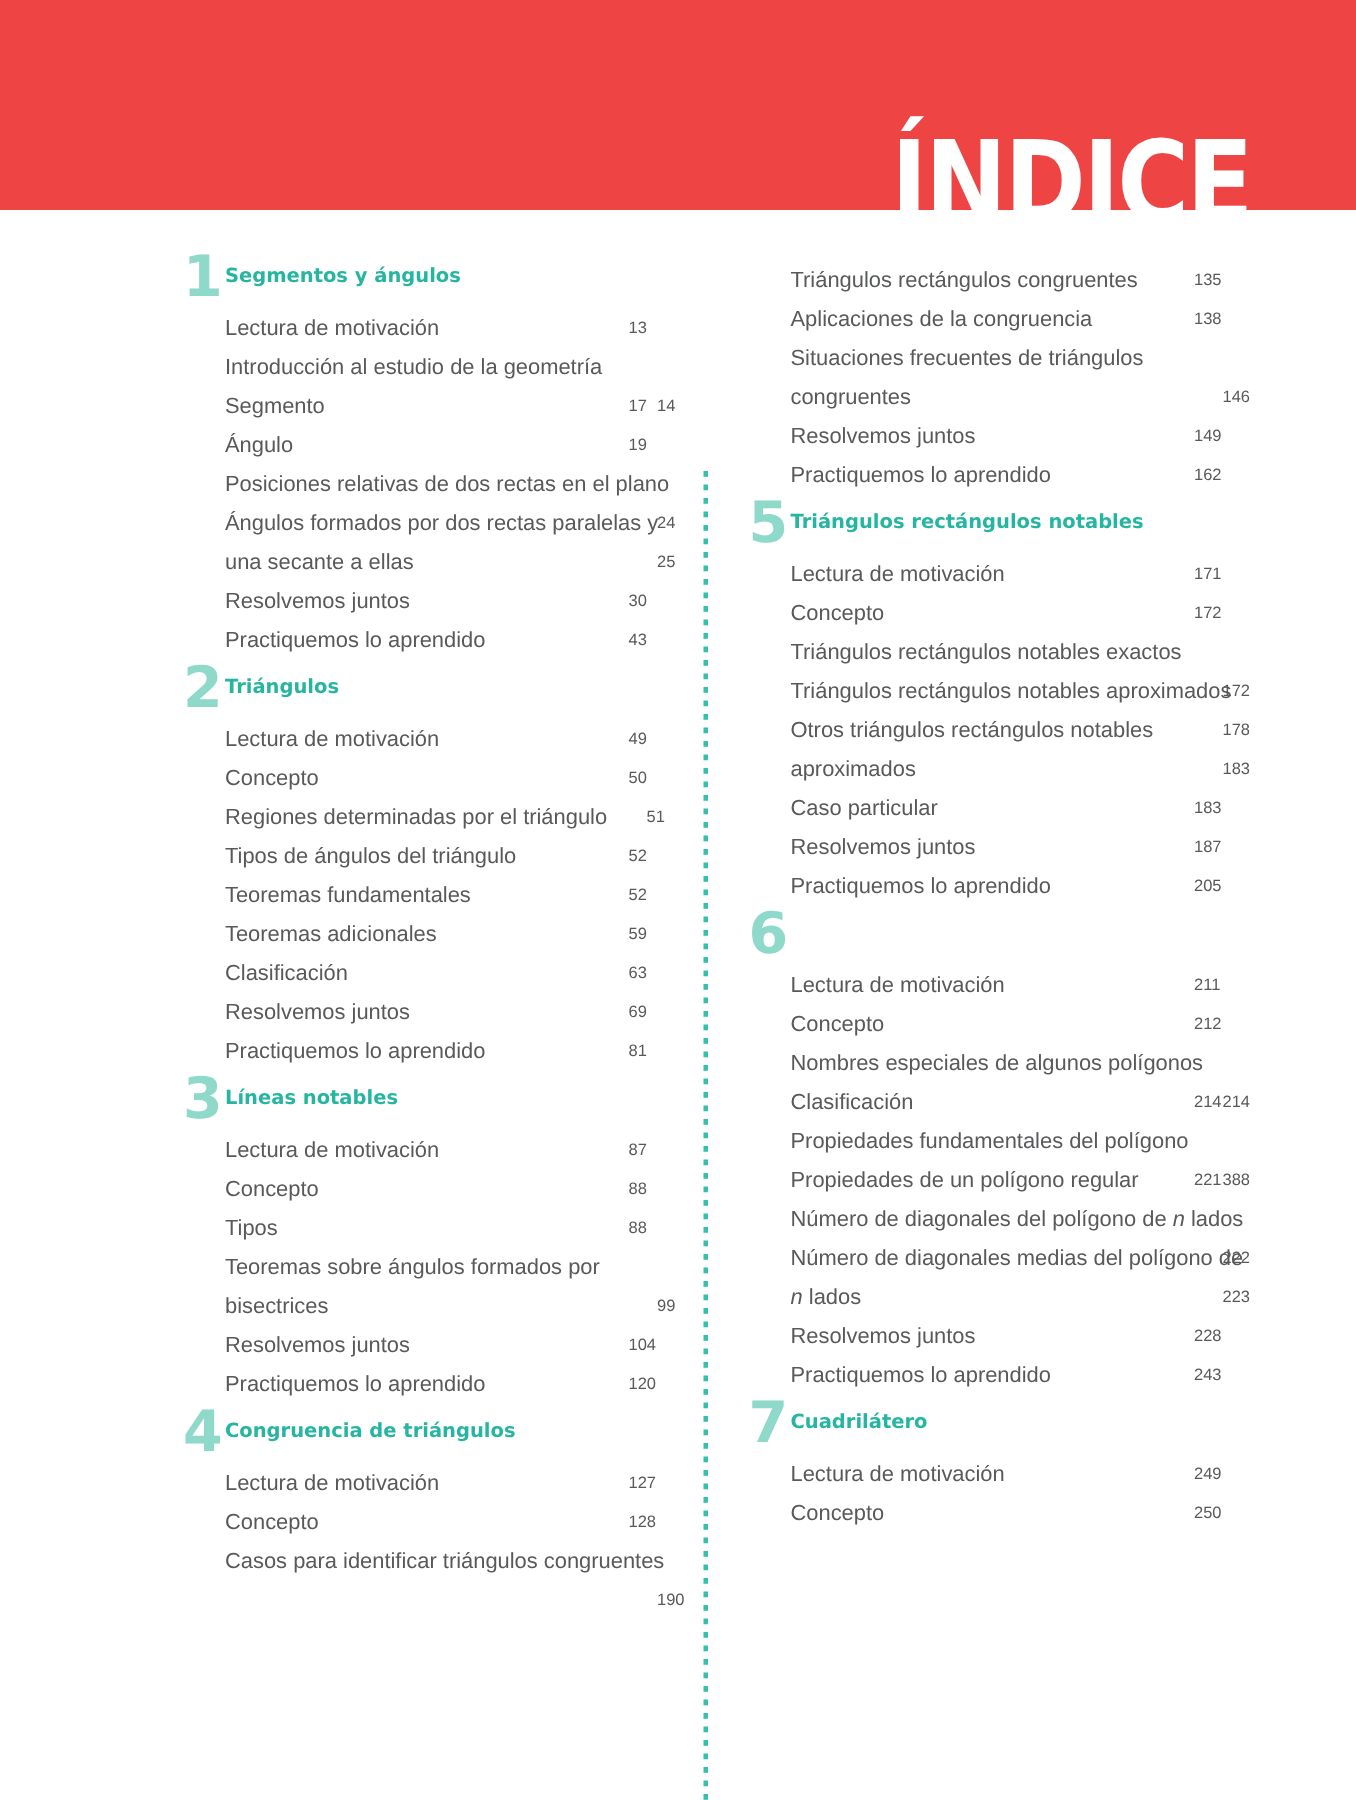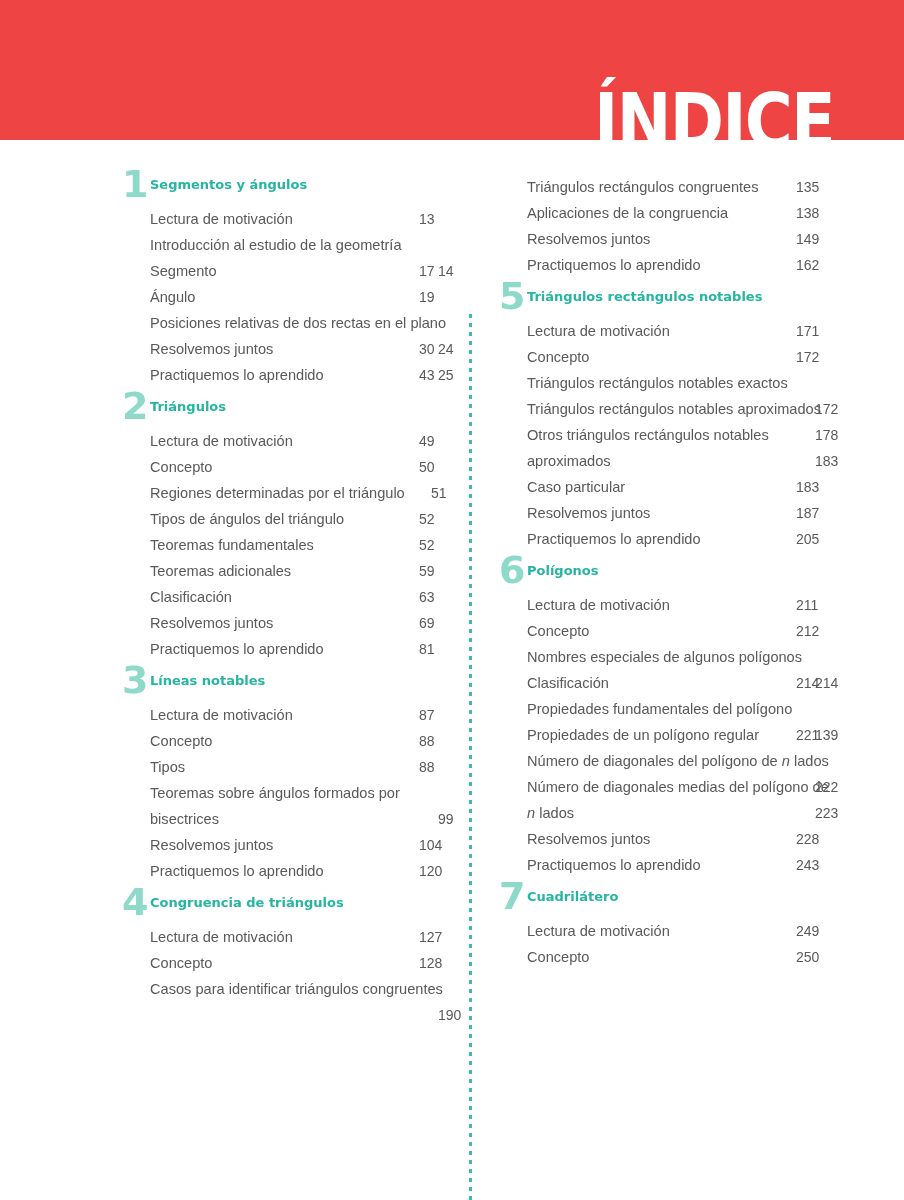--- a/index.html
+++ b/index.html
@@ -110,21 +110,21 @@
   }
   .entry-label {
     display: inline;
     margin-top: 21px;
   }
   .entry-label i {
     font-style: italic;
   }
   .entry-page {
     position: absolute;
-    font-size: 14px;
+    font-size: 11px;
     line-height: 26px;
     color: #58595b;
   }
   .column-left  .entry-page { left: 293px; }
   .column-right .entry-page { left: 293px; }
 
   .entry.two-line .entry-page { top: 26px; margin-left: 19px; }
   .entry.tight .entry-page { left: 305px; }
 
   .chapter-gap { height: 8px; }
@@ -141,21 +141,21 @@
   <div class="column column-left" id="col-left" style="top: 34px;">
       <div class="chapter">
         <span class="chapter-number">1</span>
         <span class="chapter-title">Segmentos y ángulos</span>
       </div>
       <div class="entry"><span class="entry-label">Lectura de motivación</span><span class="entry-page">13</span></div>
       <div class="entry two-line"><span class="entry-label">Introducción al estudio de la geometría</span><span class="entry-page">14</span></div>
       <div class="entry"><span class="entry-label">Segmento</span><span class="entry-page">17</span></div>
       <div class="entry"><span class="entry-label">Ángulo</span><span class="entry-page">19</span></div>
       <div class="entry two-line"><span class="entry-label">Posiciones relativas de dos rectas en el plano</span><span class="entry-page">24</span></div>
-      <div class="entry two-line"><span class="entry-page">25</span></div>
+      <div class="entry two-line"><span class="entry-label">Ángulos formados por dos rectas paralelas y una secante a ellas</span><span class="entry-page">25</span></div>
       <div class="entry"><span class="entry-label">Resolvemos juntos</span><span class="entry-page">30</span></div>
       <div class="entry"><span class="entry-label">Practiquemos lo aprendido</span><span class="entry-page">43</span></div>
       <div class="chapter-gap"></div>
       <div class="chapter">
         <span class="chapter-number">2</span>
         <span class="chapter-title">Triángulos</span>
       </div>
       <div class="entry"><span class="entry-label">Lectura de motivación</span><span class="entry-page">49</span></div>
       <div class="entry"><span class="entry-label">Concepto</span><span class="entry-page">50</span></div>
       <div class="entry tight"><span class="entry-label">Regiones determinadas por el triángulo</span><span class="entry-page">51</span></div>
@@ -181,45 +181,45 @@
         <span class="chapter-number">4</span>
         <span class="chapter-title">Congruencia de triángulos</span>
       </div>
       <div class="entry"><span class="entry-label">Lectura de motivación</span><span class="entry-page">127</span></div>
       <div class="entry"><span class="entry-label">Concepto</span><span class="entry-page">128</span></div>
       <div class="entry two-line"><span class="entry-label">Casos para identificar triángulos congruentes</span><span class="entry-page">190</span></div>
     </div>
   <div class="column column-right" id="col-right" style="top: 34px;">
       <div class="entry"><span class="entry-label">Triángulos rectángulos congruentes</span><span class="entry-page">135</span></div>
       <div class="entry"><span class="entry-label">Aplicaciones de la congruencia</span><span class="entry-page">138</span></div>
+      <div class="entry two-line"><span class="entry-label">Situaciones frecuentes de triángulos congruentes</span><span class="entry-page">146</span></div>
       <div class="entry"><span class="entry-label">Resolvemos juntos</span><span class="entry-page">149</span></div>
       <div class="entry"><span class="entry-label">Practiquemos lo aprendido</span><span class="entry-page">162</span></div>
       <div class="chapter-gap"></div>
       <div class="chapter">
         <span class="chapter-number">5</span>
         <span class="chapter-title">Triángulos rectángulos notables</span>
       </div>
       <div class="entry"><span class="entry-label">Lectura de motivación</span><span class="entry-page">171</span></div>
       <div class="entry"><span class="entry-label">Concepto</span><span class="entry-page">172</span></div>
       <div class="entry two-line"><span class="entry-label">Triángulos rectángulos notables exactos</span><span class="entry-page">172</span></div>
       <div class="entry two-line"><span class="entry-label">Triángulos rectángulos notables aproximados</span><span class="entry-page">178</span></div>
       <div class="entry two-line"><span class="entry-label">Otros triángulos rectángulos notables aproximados</span><span class="entry-page">183</span></div>
       <div class="entry"><span class="entry-label">Caso particular</span><span class="entry-page">183</span></div>
       <div class="entry"><span class="entry-label">Resolvemos juntos</span><span class="entry-page">187</span></div>
       <div class="entry"><span class="entry-label">Practiquemos lo aprendido</span><span class="entry-page">205</span></div>
       <div class="chapter-gap"></div>
       <div class="chapter">
         <span class="chapter-number">6</span>
-        <span class="chapter-title">Polígonos</span>
       </div>
       <div class="entry"><span class="entry-label">Lectura de motivación</span><span class="entry-page">211</span></div>
       <div class="entry"><span class="entry-label">Concepto</span><span class="entry-page">212</span></div>
       <div class="entry two-line"><span class="entry-label">Nombres especiales de algunos polígonos</span><span class="entry-page">214</span></div>
       <div class="entry"><span class="entry-label">Clasificación</span><span class="entry-page">214</span></div>
-      <div class="entry two-line"><span class="entry-label">Propiedades fundamentales del polígono</span><span class="entry-page">139</span></div>
+      <div class="entry two-line"><span class="entry-label">Propiedades fundamentales del polígono</span><span class="entry-page">388</span></div>
       <div class="entry"><span class="entry-label">Propiedades de un polígono regular</span><span class="entry-page">221</span></div>
       <div class="entry two-line"><span class="entry-label">Número de diagonales del polígono de <i>n</i> lados</span><span class="entry-page">222</span></div>
       <div class="entry two-line"><span class="entry-label">Número de diagonales medias del polígono de <i>n</i> lados</span><span class="entry-page">223</span></div>
       <div class="entry"><span class="entry-label">Resolvemos juntos</span><span class="entry-page">228</span></div>
       <div class="entry"><span class="entry-label">Practiquemos lo aprendido</span><span class="entry-page">243</span></div>
       <div class="chapter-gap"></div>
       <div class="chapter">
         <span class="chapter-number">7</span>
         <span class="chapter-title">Cuadrilátero</span>
       </div>

